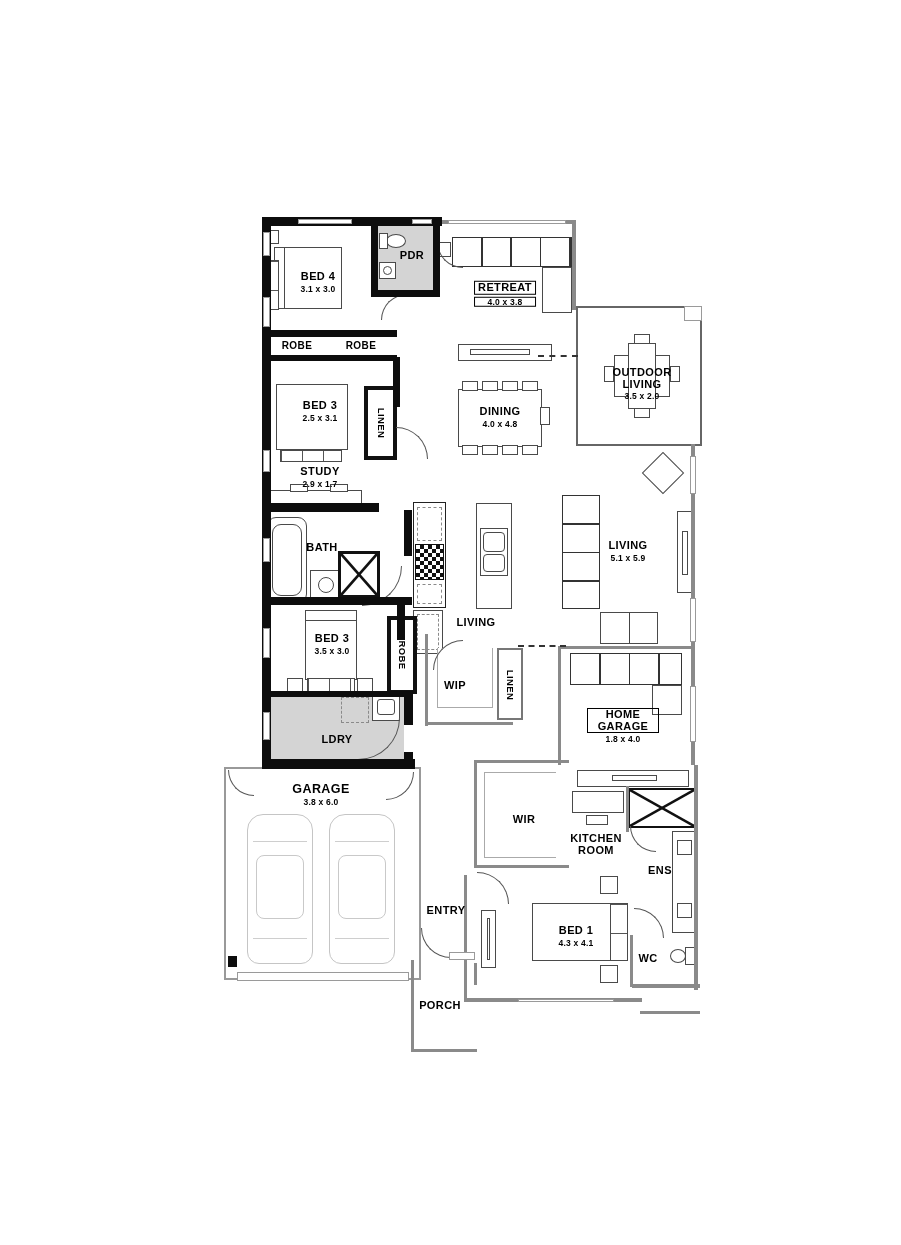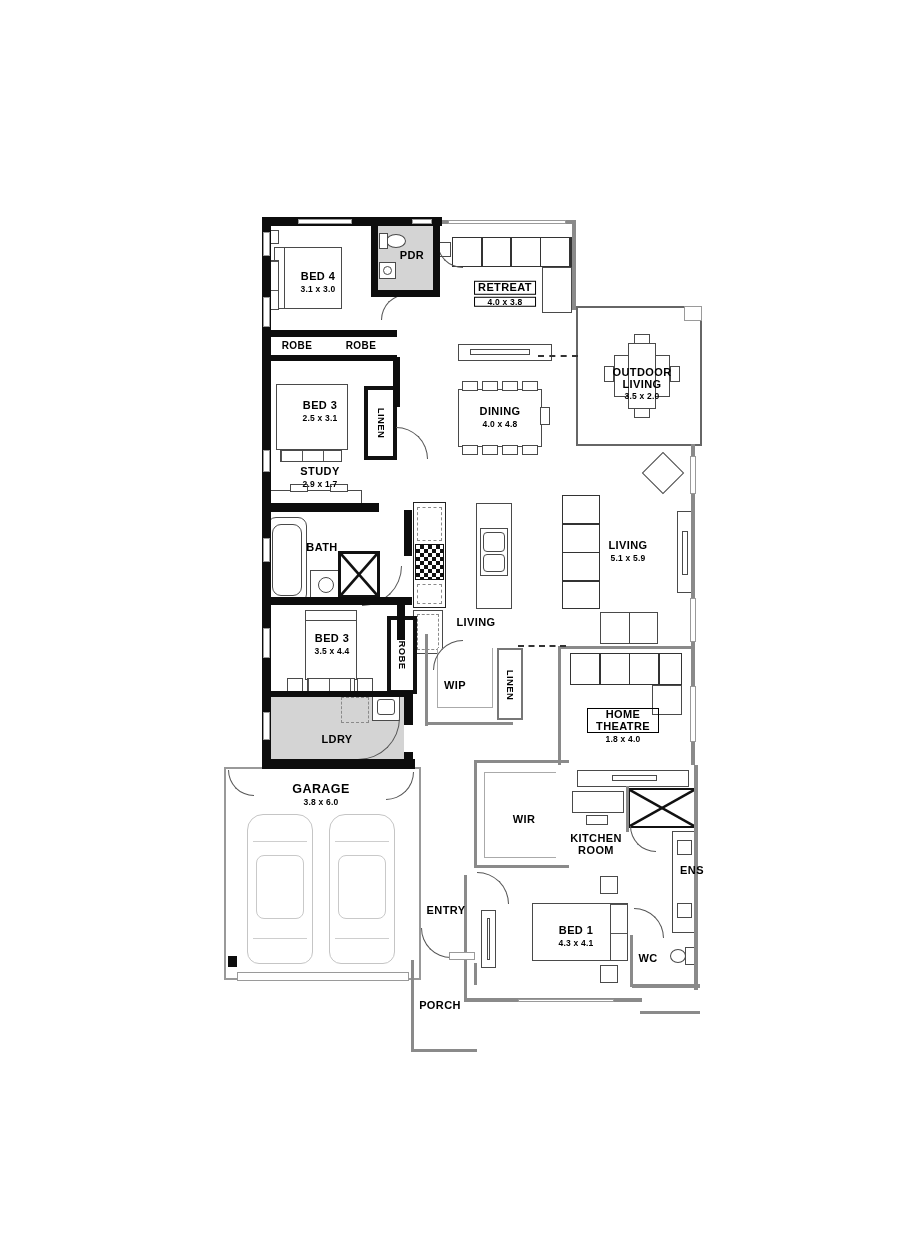--- a/index.html
+++ b/index.html
@@ -289,49 +289,49 @@
   </div>
   <div class="lbl" style="left:476px;top:623px">
     <div>LIVING</div>
   </div>
   <div class="lbl" style="left:628px;top:551px">
     <div>LIVING</div>
       <div class="dims">5.1 x 5.9</div>
   </div>
   <div class="lbl" style="left:332px;top:644px">
     <div>BED 3</div>
-      <div class="dims">3.5 x 4.4</div>
+      <div class="dims">3.5 x 3.0</div>
   </div>
   <div class="lbl vert" style="left:402px;top:655px">
     <div>ROBE</div>
   </div>
   <div class="lbl" style="left:455px;top:686px">
     <div>WIP</div>
   </div>
   <div class="lbl vert" style="left:510px;top:685px">
     <div>LINEN</div>
   </div>
   <div class="lbl wrap" style="left:623px;top:726px;width:72px">
-    <div class="boxed">HOME THEATRE</div>
+    <div class="boxed">HOME GARAGE</div>
     <div class="dims">1.8 x 4.0</div>
   </div>
   <div class="lbl" style="left:337px;top:740px">
     <div>LDRY</div>
   </div>
   <div class="lbl lg" style="left:321px;top:795px">
     <div>GARAGE</div>
       <div class="dims">3.8 x 6.0</div>
   </div>
   <div class="lbl" style="left:524px;top:820px">
     <div>WIR</div>
   </div>
   <div class="lbl wrap" style="left:596px;top:845px;width:76px">
     <div>KITCHEN ROOM</div>
   </div>
-  <div class="lbl" style="left:692px;top:871px">
+  <div class="lbl" style="left:660px;top:871px">
     <div>ENS</div>
   </div>
   <div class="lbl" style="left:446px;top:911px">
     <div>ENTRY</div>
   </div>
   <div class="lbl" style="left:576px;top:936px">
     <div>BED 1</div>
       <div class="dims">4.3 x 4.1</div>
   </div>
   <div class="lbl" style="left:648px;top:959px">

